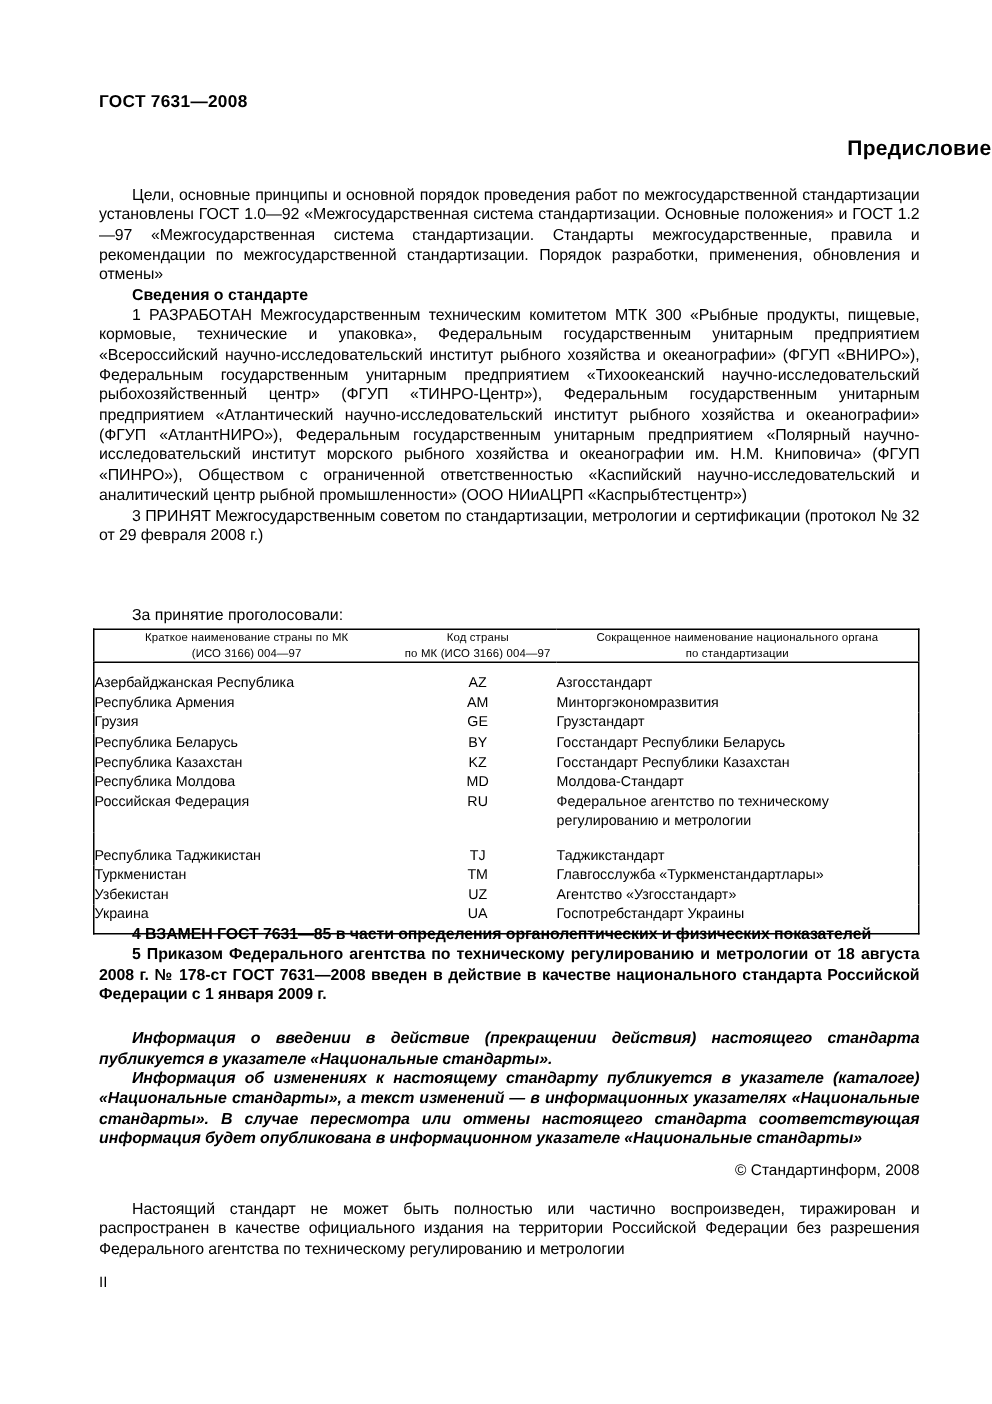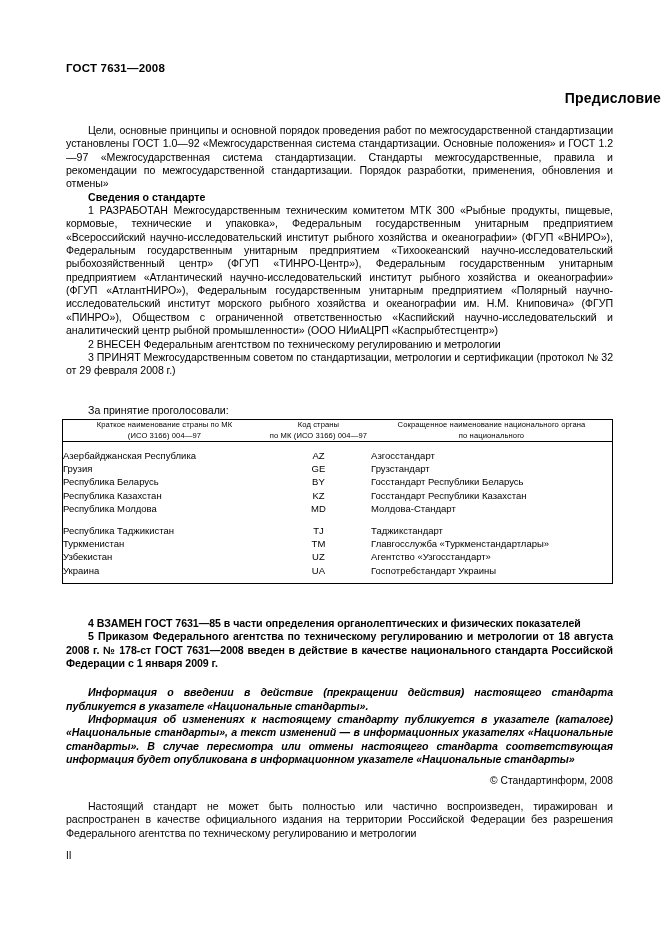--- a/index.html
+++ b/index.html
@@ -156,21 +156,20 @@
 <div class="page">
 
   <div class="header-code">ГОСТ 7631—2008</div>
 
   <div class="doc-title">Предисловие</div>
 
   <div class="body-col">
     <p class="para">Цели, основные принципы и основной порядок проведения работ по межгосударственной стандартизации установлены ГОСТ 1.0—92 «Межгосударственная система стандартизации. Основные положения» и ГОСТ 1.2—97 «Межгосударственная система стандартизации. Стандарты межгосударственные, правила и рекомендации по межгосударственной стандартизации. Порядок разработки, применения, обновления и отмены»</p>
     <p class="sub-head">Сведения о стандарте</p>
     <p class="para">1  РАЗРАБОТАН Межгосударственным техническим комитетом МТК 300 «Рыбные продукты, пищевые, кормовые, технические и упаковка», Федеральным государственным унитарным предприятием «Всероссийский научно-исследовательский институт рыбного хозяйства и океанографии» (ФГУП «ВНИРО»), Федеральным государственным унитарным предприятием «Тихоокеанский научно-исследовательский рыбохозяйственный центр» (ФГУП «ТИНРО-Центр»), Федеральным государственным унитарным предприятием «Атлантический научно-исследовательский институт рыбного хозяйства и океанографии» (ФГУП «АтлантНИРО»), Федеральным государственным унитарным предприятием «Полярный научно-исследовательский институт морского рыбного хозяйства и океанографии им. Н.М. Книповича» (ФГУП «ПИНРО»), Обществом с ограниченной ответственностью «Каспийский научно-исследовательский и аналитический центр рыбной промышленности» (ООО НИиАЦРП «Каспрыбтестцентр»)</p>
-    <p class="para">2  ВНЕСЕН Федеральным агентством по техническому регулированию и метрологии</p>
     <p class="para">3  ПРИНЯТ Межгосударственным советом по стандартизации, метрологии и сертификации (протокол № 32 от 29 февраля 2008 г.)</p>
   </div>
 
   <div class="vote-intro">За принятие проголосовали:</div>
 
   <table class="votes">
     <colgroup>
       <col style="width:203px">
         <col style="width:105px">
         <col style="width:241px">
@@ -180,49 +179,59 @@
         <th class="c1 th-cell">
           <span>Краткое наименование страны по МК</span><br>
           <span>(ИСО 3166) 004—97</span>
         </th>
         <th class="c2 th-cell">
           <span>Код страны</span><br>
           <span>по МК (ИСО 3166) 004—97</span>
         </th>
         <th class="c3 th-cell">
           <span>Сокращенное наименование национального органа</span><br>
-          <span>по национального</span>
+          <span>по стандартизации</span>
         </th>
       </tr>
     </thead>
     <tbody>
         <tr class="first-body">
           <td class="c1 td-country">Азербайджанская Республика</td>
           <td class="c2 td-code">AZ</td>
           <td class="c3 td-org">Азгосстандарт</td>
         </tr>
         <tr>
+          <td class="c1 td-country">Республика Армения</td>
+          <td class="c2 td-code">AM</td>
+          <td class="c3 td-org">Минторгэкономразвития</td>
+        </tr>
+        <tr>
           <td class="c1 td-country">Грузия</td>
           <td class="c2 td-code">GE</td>
           <td class="c3 td-org">Грузстандарт</td>
         </tr>
         <tr>
           <td class="c1 td-country">Республика Беларусь</td>
           <td class="c2 td-code">BY</td>
           <td class="c3 td-org">Госстандарт Республики Беларусь</td>
         </tr>
         <tr>
           <td class="c1 td-country">Республика Казахстан</td>
           <td class="c2 td-code">KZ</td>
           <td class="c3 td-org">Госстандарт Республики Казахстан</td>
         </tr>
         <tr>
           <td class="c1 td-country">Республика Молдова</td>
           <td class="c2 td-code">MD</td>
           <td class="c3 td-org">Молдова-Стандарт</td>
+        </tr>
+        <tr>
+          <td class="c1 td-country">Российская Федерация</td>
+          <td class="c2 td-code">RU</td>
+          <td class="c3 td-org">Федеральное агентство по техническому регулированию и метрологии</td>
         </tr>
         <tr class="gap-row">
           <td class="c1"></td>
           <td class="c2"></td>
           <td class="c3"></td>
         </tr>
         <tr>
           <td class="c1 td-country">Республика Таджикистан</td>
           <td class="c2 td-code">TJ</td>
           <td class="c3 td-org">Таджикстандарт</td>

